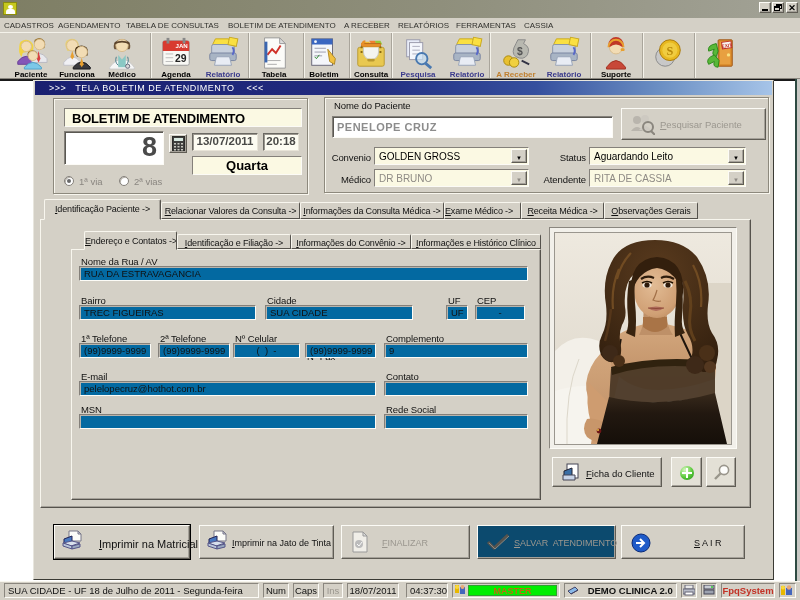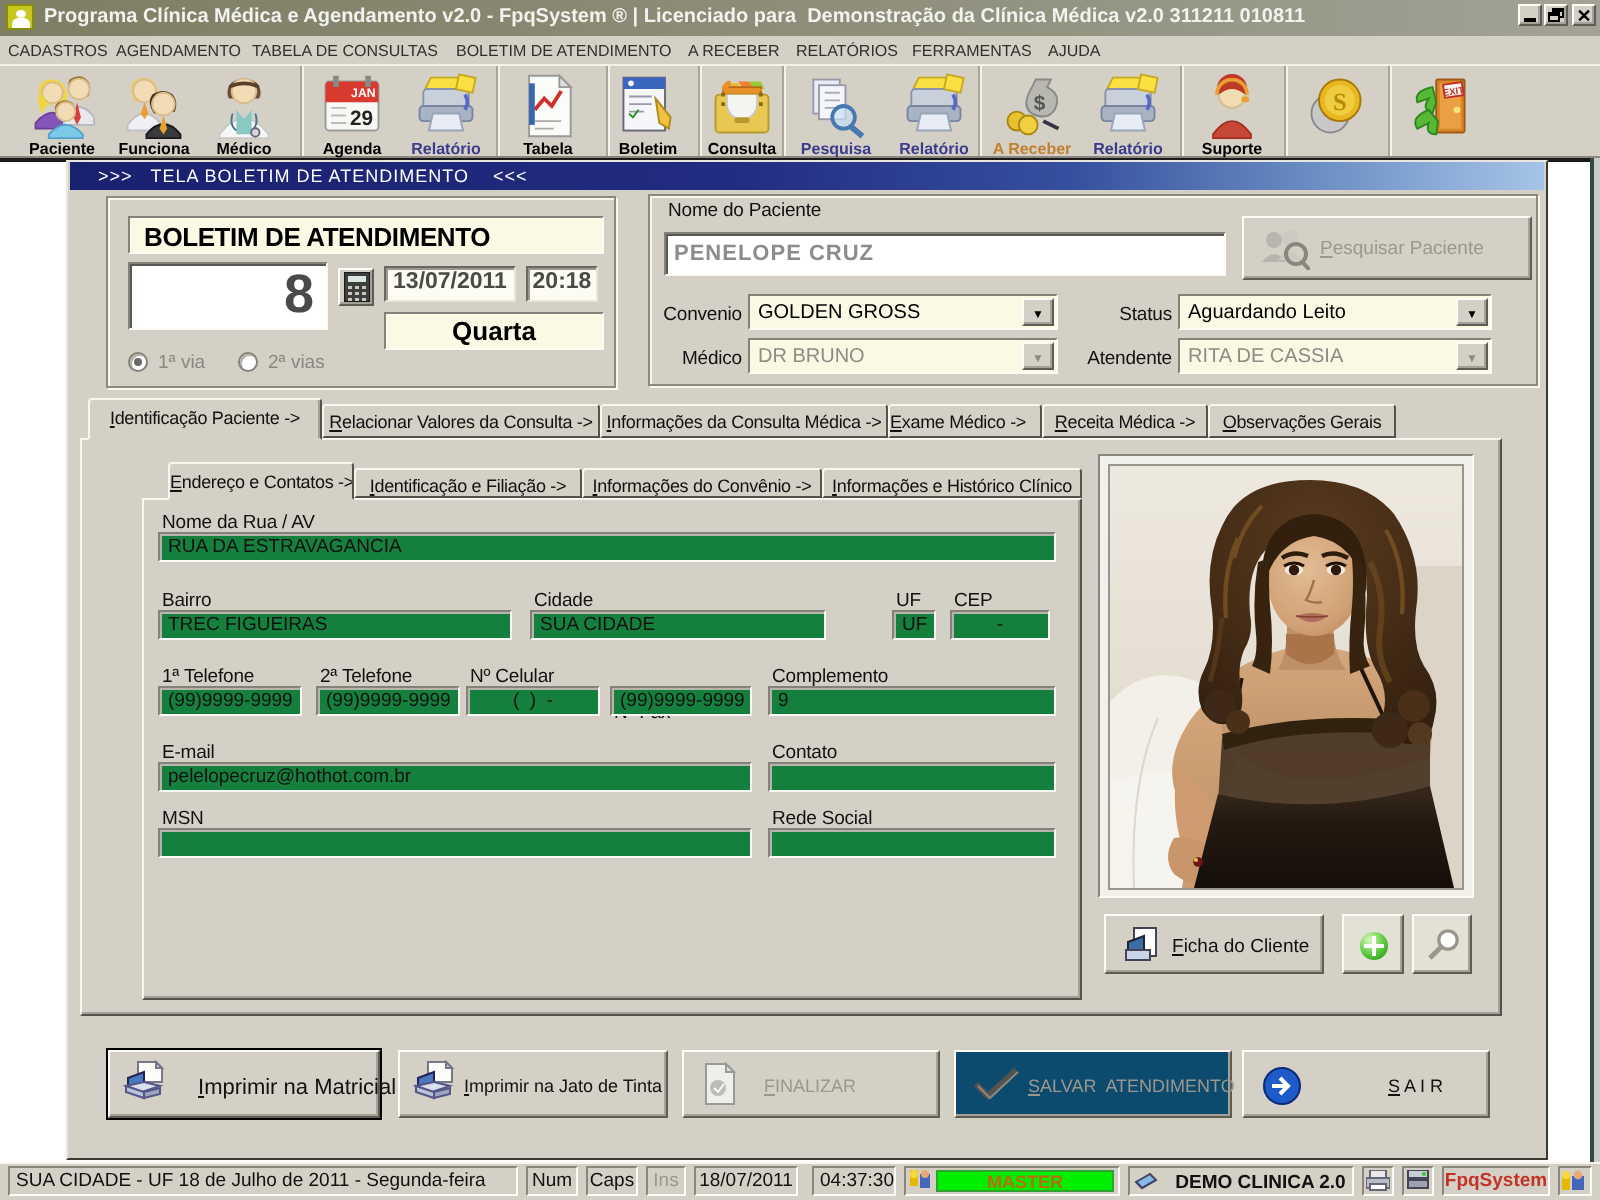--- a/index.html
+++ b/index.html
@@ -3,54 +3,53 @@
 <style>
 *{margin:0;padding:0;box-sizing:border-box}
 html,body{width:800px;height:600px;overflow:hidden;font-family:"Liberation Sans",sans-serif;background:#D4D0C6}
 .abs{position:absolute}
 .sunken{border:1px solid;border-color:#84807A #FCFBF6 #FCFBF6 #84807A}
 .sunken2{border:1px solid;border-color:#84807A #FCFBF6 #FCFBF6 #84807A;box-shadow:inset 1px 1px 0 #5A5852}
 .raised{border:1px solid;border-color:#FCFBF6 #5F5C54 #5F5C54 #FCFBF6;box-shadow:inset -1px -1px 0 #A5A199}
 .groove{border:1px solid #8D897D;box-shadow:1px 1px 0 #F8F6EE,inset 1px 1px 0 #F8F6EE}
 .cream{background:#FBF9E3}
 .lbl{font-size:9.5px;color:#111;white-space:nowrap;letter-spacing:-0.1px}
-.field{background:#15803d;border:1px solid;border-color:#84807A #FCFBF6 #FCFBF6 #84807A;box-shadow:inset 1px 1px 0 #B8B4AC;font-size:9.5px;color:#111;padding:2px 0 0 3px;white-space:nowrap;overflow:hidden}
+.field{background:#0369a1;border:1px solid;border-color:#84807A #FCFBF6 #FCFBF6 #84807A;box-shadow:inset 1px 1px 0 #B8B4AC;font-size:9.5px;color:#111;padding:2px 0 0 3px;white-space:nowrap;overflow:hidden}
 .tbtn{position:absolute;top:34px;height:46px;text-align:center}
 .tlab{position:absolute;bottom:1px;width:100%;font-size:8px;font-weight:bold;color:#000;letter-spacing:0}
 .sep{position:absolute;top:33px;height:45px;width:2px;border-left:1px solid #A9A59B;border-right:1px solid #F4F2EA}
 .cell{position:absolute;top:583px;height:15px;border:1px solid;border-color:#8A867E #FCFBF6 #FCFBF6 #8A867E;font-size:9.5px;color:#111;padding:1px 3px;white-space:nowrap;overflow:hidden}
 u{text-decoration:underline}
 </style></head>
 <body>
 
 <div class="abs" style="left:0;top:0;width:800px;height:18px;background:linear-gradient(90deg,#7E7E64,#8F8F7C 55%,#A2A296)">
   <div class="abs" style="left:3px;top:2px;width:14px;height:13px;background:#C6C81E;border:1px solid #8A8C10">
     <div class="abs" style="left:4px;top:2px;width:5px;height:4px;background:#fff;border-radius:50%"></div>
     <div class="abs" style="left:2px;top:6px;width:9px;height:5px;background:#fff;border-radius:3px 3px 0 0"></div>
   </div>
-  <div class="abs" style="left:22px;top:3px;font-size:10px;font-weight:bold;color:#F2F2EE;letter-spacing:0;white-space:nowrap">Programa Clínica Médica e Agendamento v2.0 - FpqSystem ® | Licenciado para&nbsp; Demonstração da Clínica Médica v2.0 311211 010811</div>
   <div class="abs raised" style="left:759px;top:2px;width:12px;height:11px;background:#D4D0C6">
       <div class="abs" style="left:2px;top:6px;width:6px;height:2px;background:#000"></div>
     </div>
   <div class="abs raised" style="left:772px;top:2px;width:12px;height:11px;background:#D4D0C6">
       <div class="abs" style="left:3px;top:1px;width:6px;height:5px;border:1px solid #000;border-top-width:2px"></div>
       <div class="abs" style="left:1px;top:3px;width:6px;height:5px;border:1px solid #000;border-top-width:2px;background:#D4D0C6"></div>
     </div>
   <div class="abs raised" style="left:786px;top:2px;width:12px;height:11px;background:#D4D0C6;font-size:9px;font-weight:bold;text-align:center;line-height:10px">✕</div>
 </div>
 
 <div class="abs" style="left:0;top:18px;width:800px;height:14px;background:#D4D0C6;font-size:8px;color:#30302C">
   <span class="abs" style="left:4px;top:3px">CADASTROS</span>
   <span class="abs" style="left:58px;top:3px">AGENDAMENTO</span>
   <span class="abs" style="left:126px;top:3px">TABELA DE CONSULTAS</span>
   <span class="abs" style="left:228px;top:3px">BOLETIM DE ATENDIMENTO</span>
   <span class="abs" style="left:344px;top:3px">A RECEBER</span>
   <span class="abs" style="left:398px;top:3px">RELATÓRIOS</span>
   <span class="abs" style="left:456px;top:3px">FERRAMENTAS</span>
-  <span class="abs" style="left:524px;top:3px">AJUDA</span>
+  <span class="abs" style="left:524px;top:3px">CASSIA</span>
 </div>
 
 <div class="abs" style="left:0;top:32px;width:800px;height:47px;background:#D4D0C6;border-top:1px solid #F4F2EA;border-bottom:1px solid #8A867E"></div>
 <div id="icons">
     <div class="tbtn" style="left:8px;width:46px"><svg width="34" height="36" viewBox="0 0 36 36" style="margin-top:1px">
 <path d="M7 6 Q13 2 18 6 Q22 10 20 16 L8 18 Q4 10 7 6 Z" fill="#F2D440"></path>
 <circle cx="13" cy="11" r="5.5" fill="#F2DCB4" stroke="#D8BC8C"></circle>
 <path d="M6 10 Q4 18 8 22 L10 16 Z" fill="#F2D440"></path>
 <path d="M4 27 q9 -11 18 0 v3 h-18 z" fill="#8455B8" stroke="#6A3F96"></path>
 <path d="M22 4 Q28 0 32 5 Q34 9 32 13 L24 14 Q20 8 22 4 Z" fill="#9A7430"></path>

